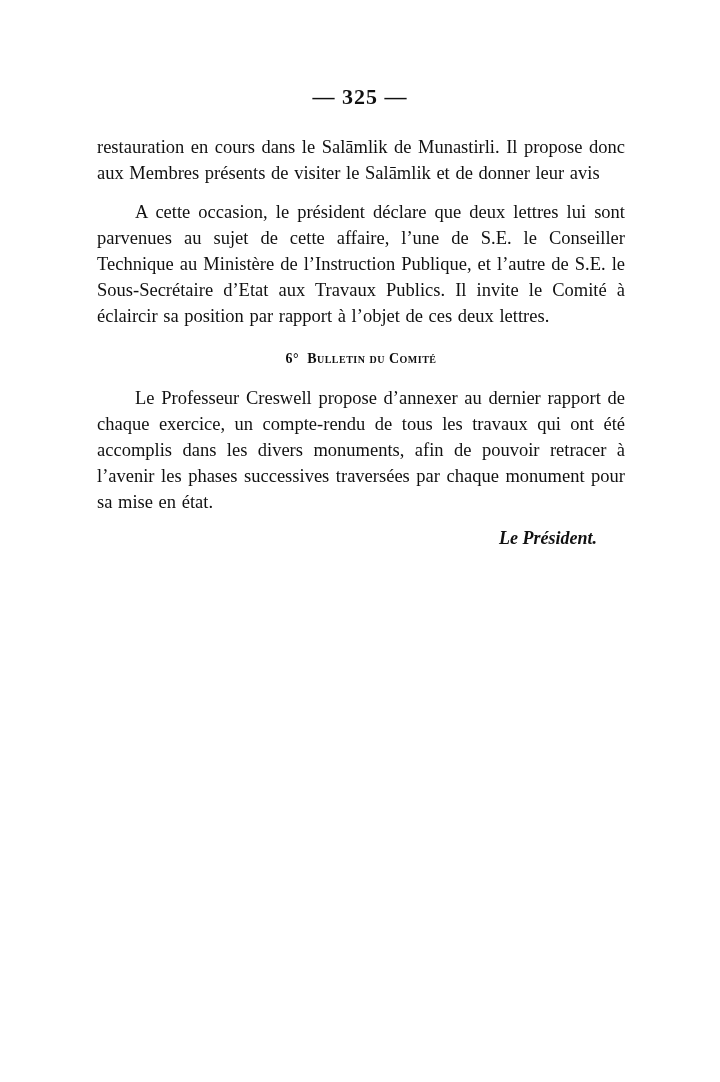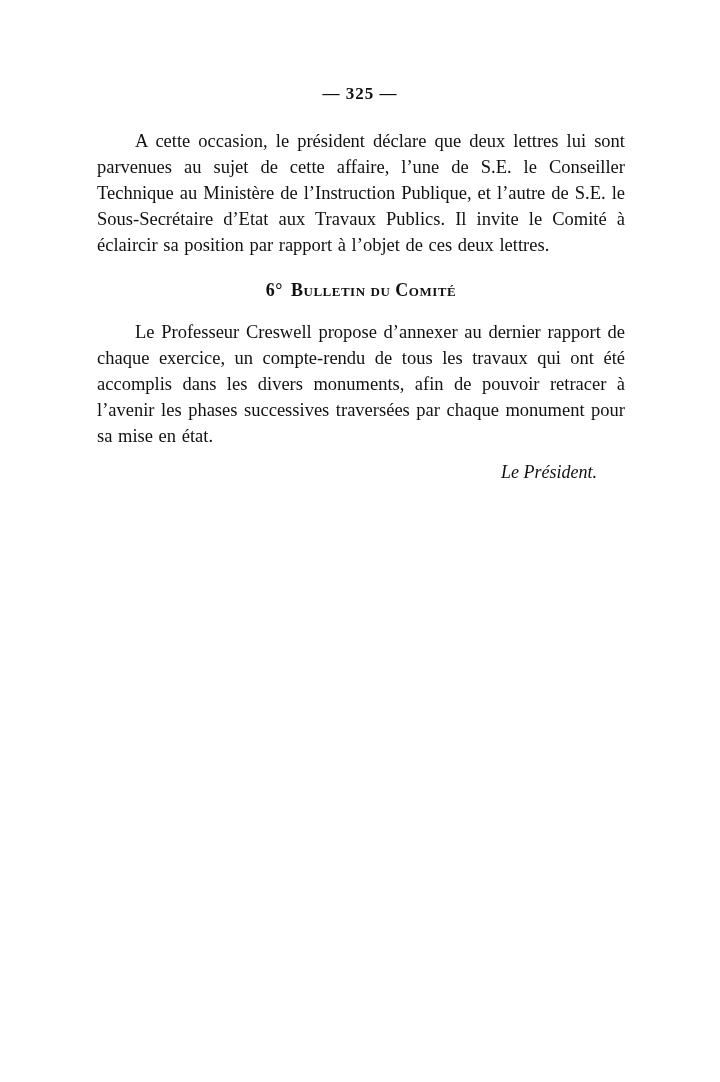--- a/index.html
+++ b/index.html
@@ -18,67 +18,68 @@
   .page {
     width: 720px;
     height: 1082px;
     background: #ffffff;
     box-sizing: border-box;
     padding-top: 84px;
   }
   .page-number {
     text-align: center;
     font-weight: bold;
-    font-size: 17px;
+    font-size: 22px;
     letter-spacing: 1px;
     margin-bottom: 24px;
   }
   .content {
     margin-left: 97px;
     margin-right: 95px;
   }
   .content p {
     margin: 0 0 13px 0;
     font-size: 18.5px;
     line-height: 26px;
     text-align: justify;
     word-spacing: 1px;
   }
   .content p.indent {
     text-indent: 38px;
   }
   .section-heading {
     text-align: center;
-    font-size: 18px;
+    font-size: 14px;
     font-weight: bold;
     margin: 22px 0 18px 0;
     letter-spacing: 0.5px;
   }
   .section-heading .sc {
     font-variant: small-caps;
     margin-left: 8px;
   }
   .signature {
     text-align: right;
     font-style: italic;
-    font-weight: normal;
+    font-weight: bold;
     font-size: 18px;
     padding-right: 28px;
     margin-top: 6px;
   }
 </style>
 </head>
 <body>
 
 <div class="page">
 
   <div class="page-number">— 325 —</div>
 
   <div class="content">
 
+    <p>restauration en cours dans le Salāmlik de Munastirli.  Il propose donc aux  Membres présents de  visiter le  Salāmlik et de donner leur avis</p>
 
 
     <p class="indent">A cette occasion, le président déclare que deux lettres lui sont parvenues au sujet de cette affaire, l’une de S.E. le Conseiller Technique au Ministère de l’Instruction Publique, et l’autre de S.E. le Sous-Secrétaire d’Etat aux Travaux Publics.   Il invite le Comité à éclaircir sa position par rapport à l’objet de ces deux lettres.</p>
 
 
     <h3 class="section-heading">
       <span>6°</span><span class="sc">Bulletin du Comité</span>
     </h3>
 
     <p class="indent">Le Professeur Creswell propose d’annexer au dernier rapport de chaque exercice, un compte-rendu de tous les travaux qui ont été accomplis dans les divers monuments, afin de pouvoir retracer à l’avenir les phases successives traversées par chaque monument pour sa mise en état.</p>

